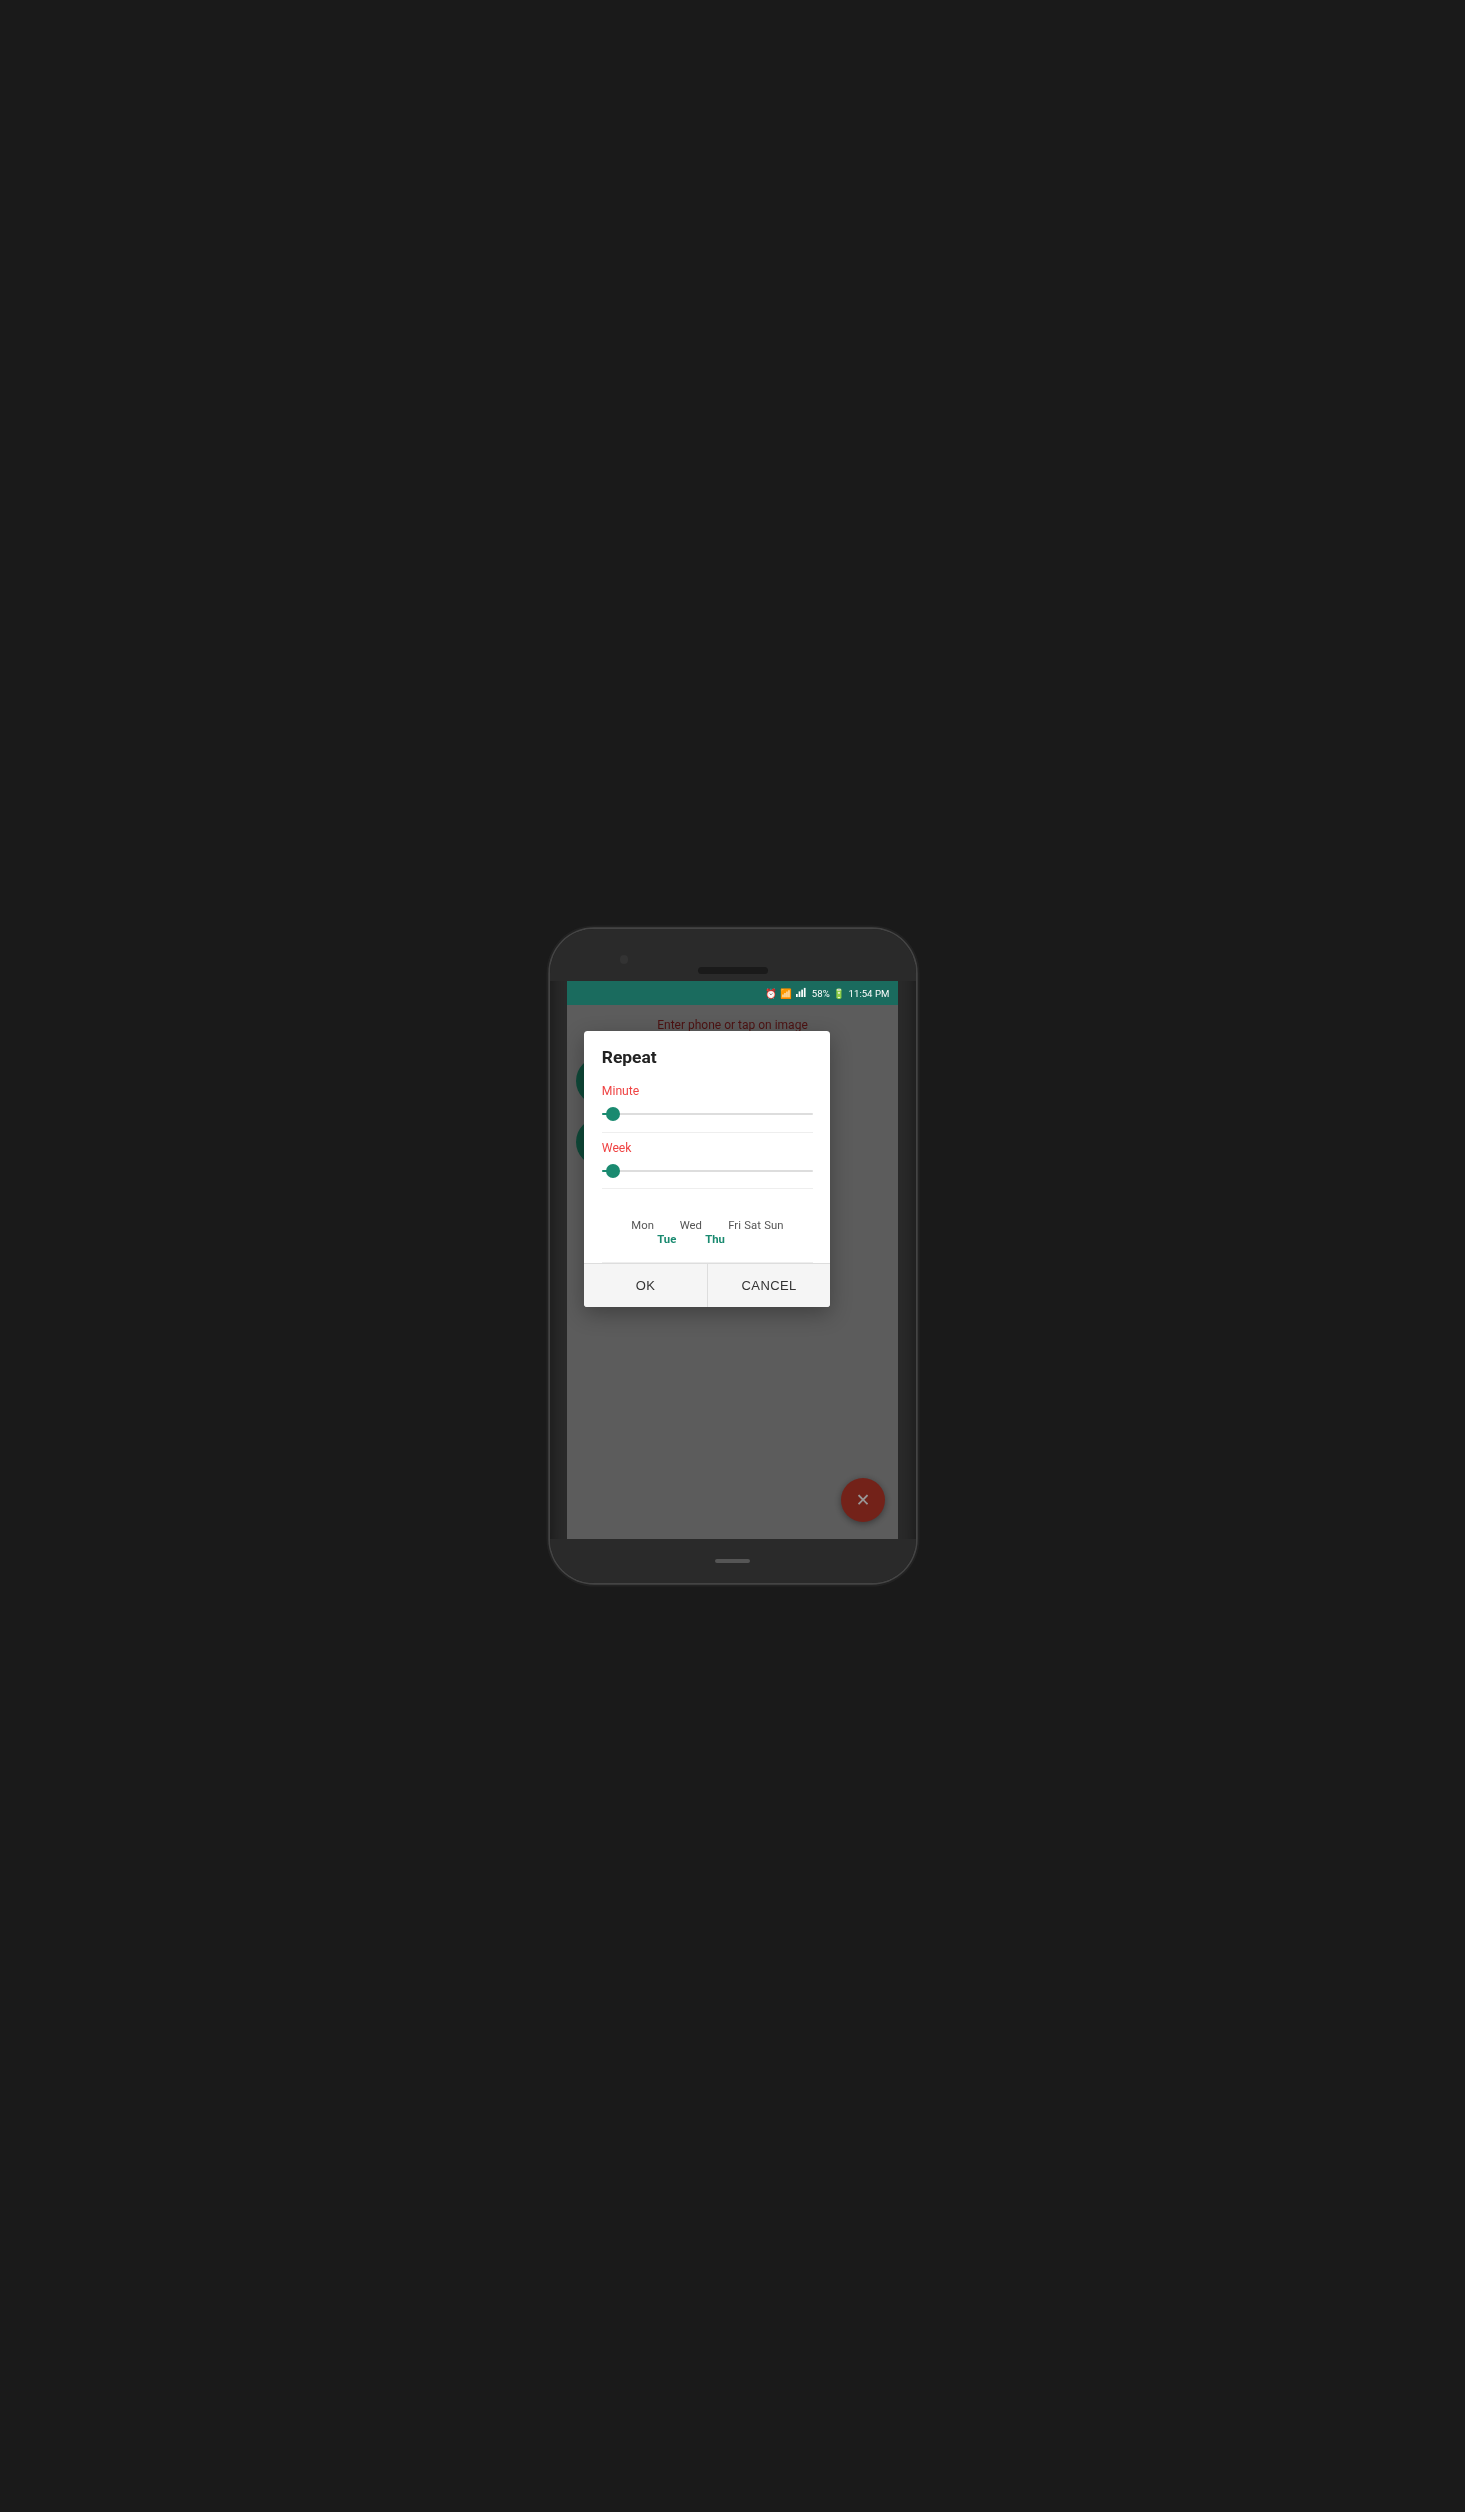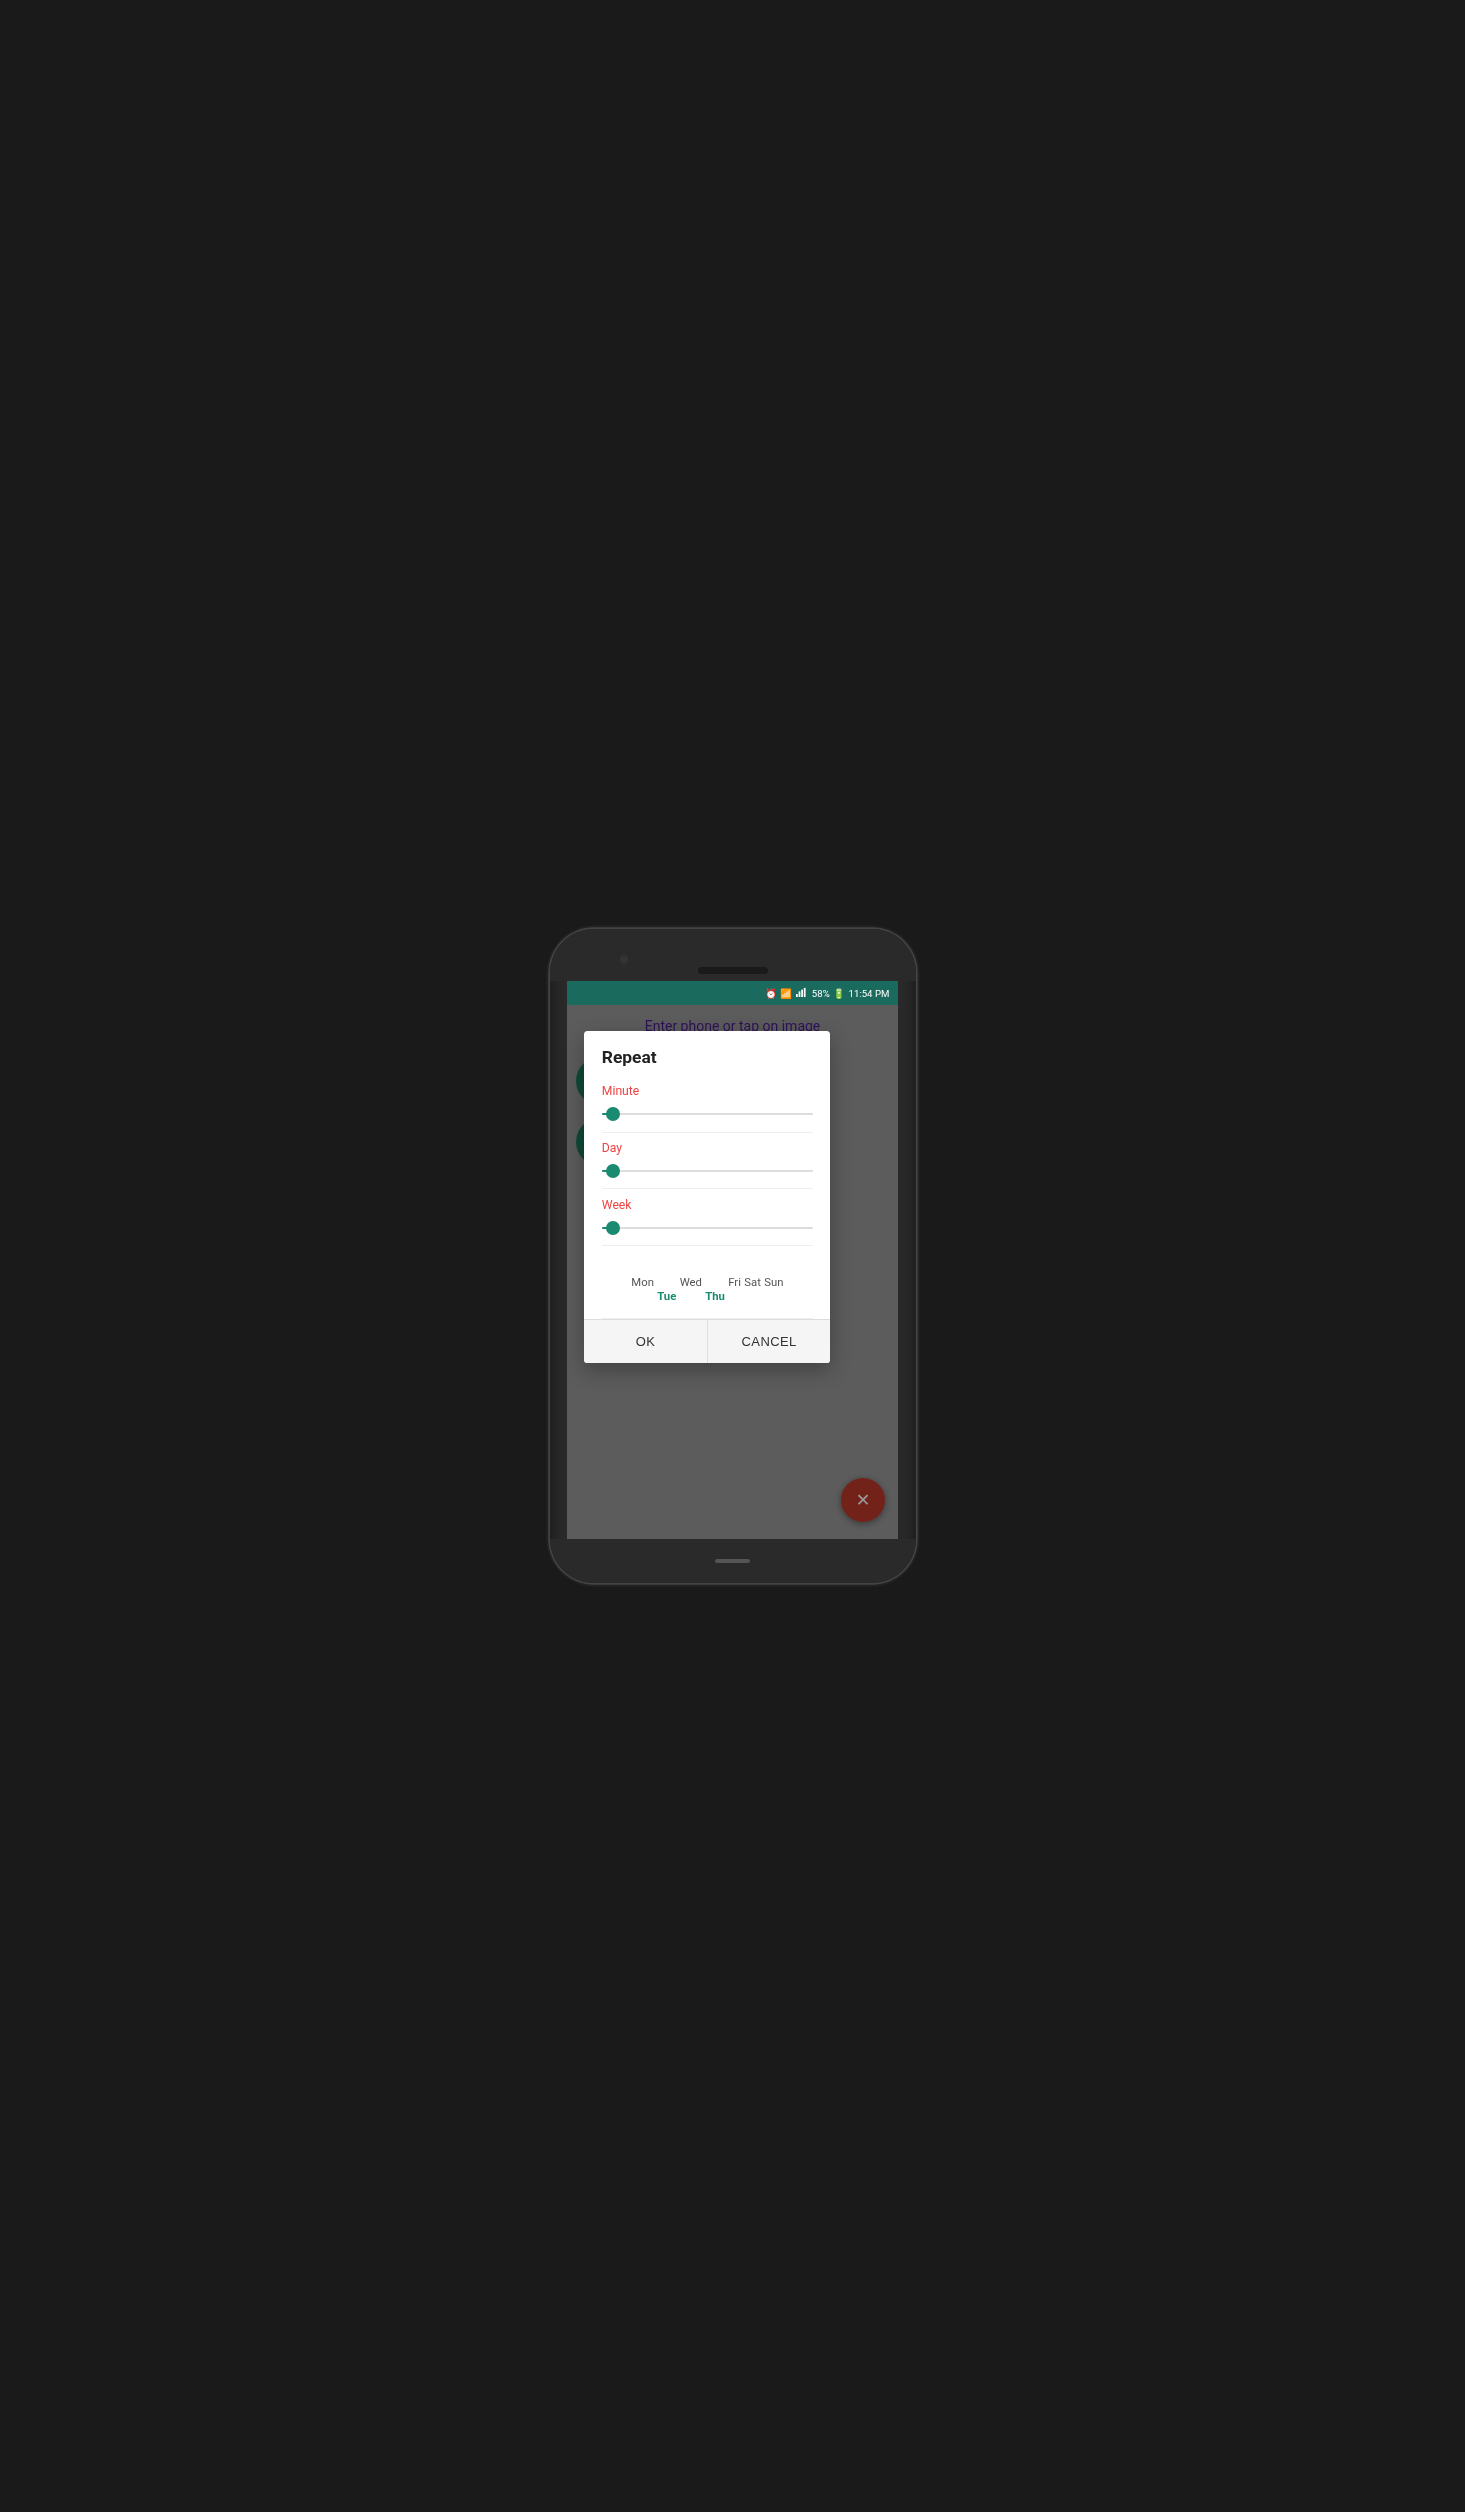--- a/index.html
+++ b/index.html
@@ -78,22 +78,22 @@
     .app-bg {
       flex: 1;
       background: #9a9a9a;
       position: relative;
       display: flex;
       justify-content: center;
       align-items: flex-start;
       padding-top: 8.7px;
     }
     .bg-text {
-      color: #4c1d95;
-      font-size: 14px;
+      color: #7f1d1d;
+      font-size: 12px;
       position: absolute;
       top: 13px;
       left: 50%;
       transform: translateX(-50%);
       white-space: nowrap;
     }
     .fab-red {
       position: absolute;
       bottom: 17.4px;
       right: 13px;
@@ -307,29 +307,20 @@
               <div class="slider-label">Minute</div>
               <div class="slider-track-container">
                 <div class="slider-track">
                   <div class="slider-fill" style="width: 5%;"></div>
                   <div class="slider-thumb" style="left: 2%;"></div>
                 </div>
               </div>
             </div>
 
 
-            <div class="slider-section">
-              <div class="slider-label">Day</div>
-              <div class="slider-track-container">
-                <div class="slider-track">
-                  <div class="slider-fill" style="width: 5%;"></div>
-                  <div class="slider-thumb" style="left: 2%;"></div>
-                </div>
-              </div>
-            </div>
 
             <div class="slider-section">
               <div class="slider-label">Week</div>
               <div class="slider-track-container">
                 <div class="slider-track">
                   <div class="slider-fill" style="width: 5%;"></div>
                   <div class="slider-thumb" style="left: 2%;"></div>
                 </div>
               </div>
             </div>

